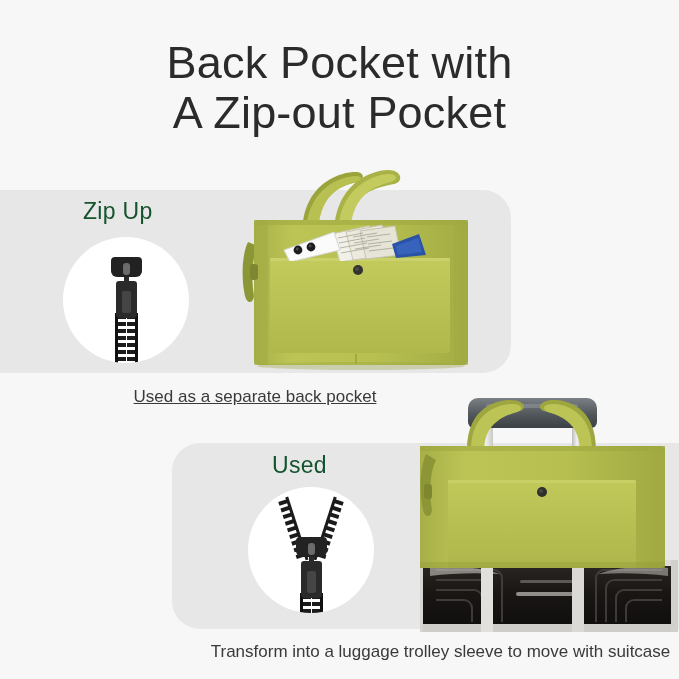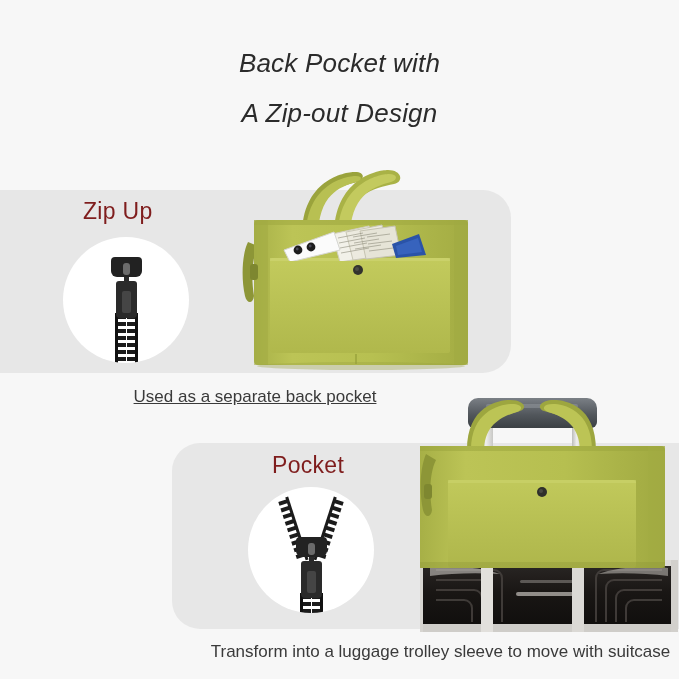--- a/index.html
+++ b/index.html
@@ -21,26 +21,25 @@
   
   .title-block {
     position: absolute;
     top: 38px;
     left: 0;
     width: 679px;
     text-align: center;
     color: #2b2b2b;
   }
   .title-line {
-    font-size: 26px;
+    font-size: 45px;
     line-height: 50px;
     font-weight: 400;
     letter-spacing: 0.2px;
     white-space: nowrap;
-    font-style: italic;
   }
 
   
   .panel {
     position: absolute;
     background: #e7e7e7;
   }
   .panel-top {
     left: -30px;
     top: 190px;
@@ -53,21 +52,21 @@
     top: 443px;
     width: 537px;
     height: 186px;
     border-radius: 28px 0 0 28px;
   }
 
   
   .section-label {
     position: absolute;
     font-size: 23px;
-    color: #7f1d1d;
+    color: #14532d;
     letter-spacing: 0.3px;
     white-space: nowrap;
   }
   .label-zipup { left: 83px; top: 198px; }
   .label-unzip { left: 272px; top: 452px; }
 
   
   .caption {
     position: absolute;
     font-size: 17px;
@@ -97,21 +96,21 @@
   
   .suitcase { position: absolute; left: 420px; top: 392px; width: 259px; height: 245px; }
 </style>
 </head>
 <body>
 
 <div id="page">
 
   <div class="title-block">
     <div class="title-line">Back Pocket with</div>
-    <div class="title-line">A Zip-out Design</div>
+    <div class="title-line">A Zip-out Pocket</div>
   </div>
 
   <div class="panel panel-top"></div>
 
   <div class="section-label label-zipup">Zip Up</div>
 
   <div class="zip-circle zip-circle-top">
     <svg class="zip-svg" width="126" height="126" viewBox="0 0 126 126">
 
       <g fill="#1b1b1b">
@@ -217,21 +216,21 @@
       <circle cx="121" cy="111" r="2" fill="#55554e" opacity="0.7"></circle>
 
       <line x1="120" y1="196" x2="120" y2="206" stroke="#9aa33c" stroke-width="1.5"></line>
 
       <ellipse cx="125" cy="208" rx="104" ry="4" fill="#98a03f" opacity="0.35"></ellipse>
     </svg>
   </div>
 
   <div class="panel panel-bottom"></div>
 
-  <div class="section-label label-unzip">Pocket</div>
+  <div class="section-label label-unzip">Used</div>
 
   <div class="zip-circle zip-circle-bottom">
     <svg class="zip-svg" width="126" height="126" viewBox="0 0 126 126">
 
       <g fill="#1b1b1b">
         <g transform="rotate(-18 63 80)">
           <rect x="52" y="8" width="9" height="4"></rect>
             <rect x="52" y="15" width="9" height="4"></rect>
           <rect x="52" y="22" width="9" height="4"></rect>
             <rect x="52" y="29" width="9" height="4"></rect>

